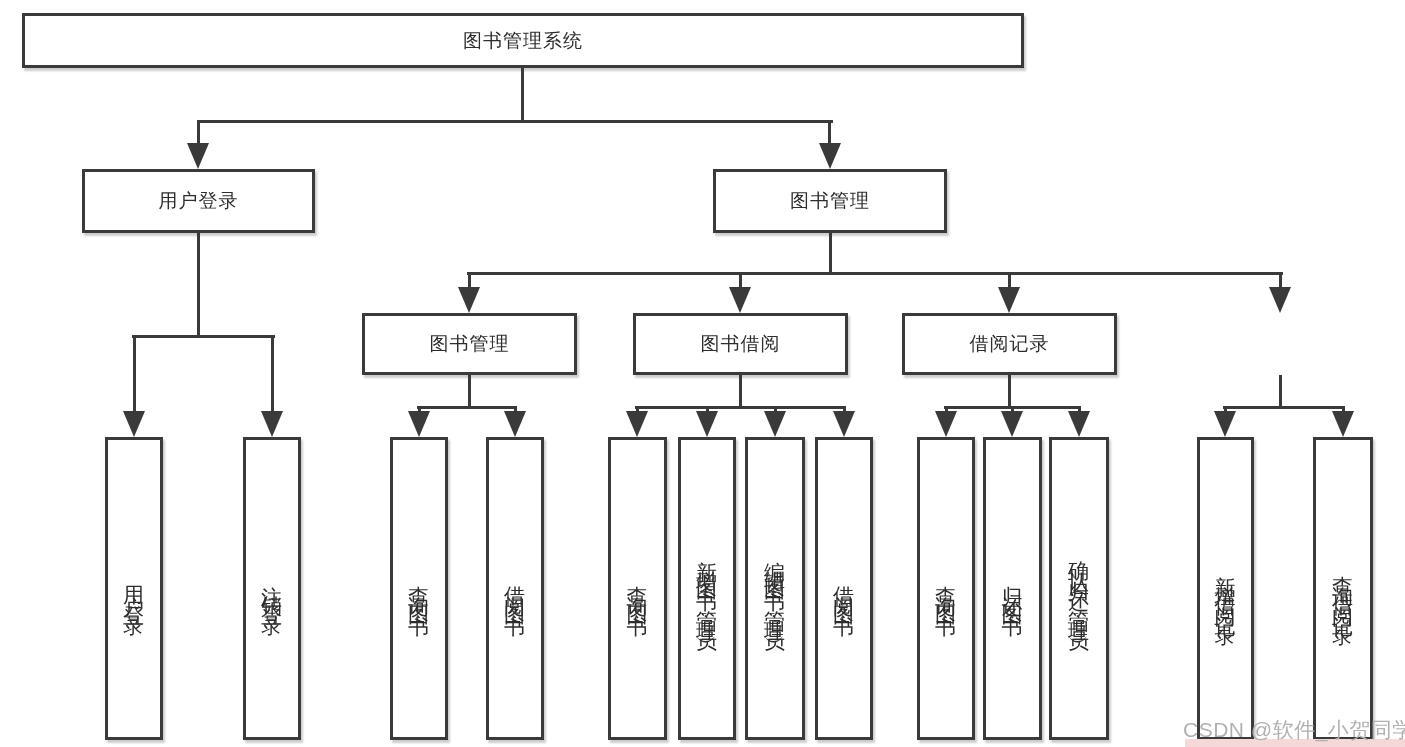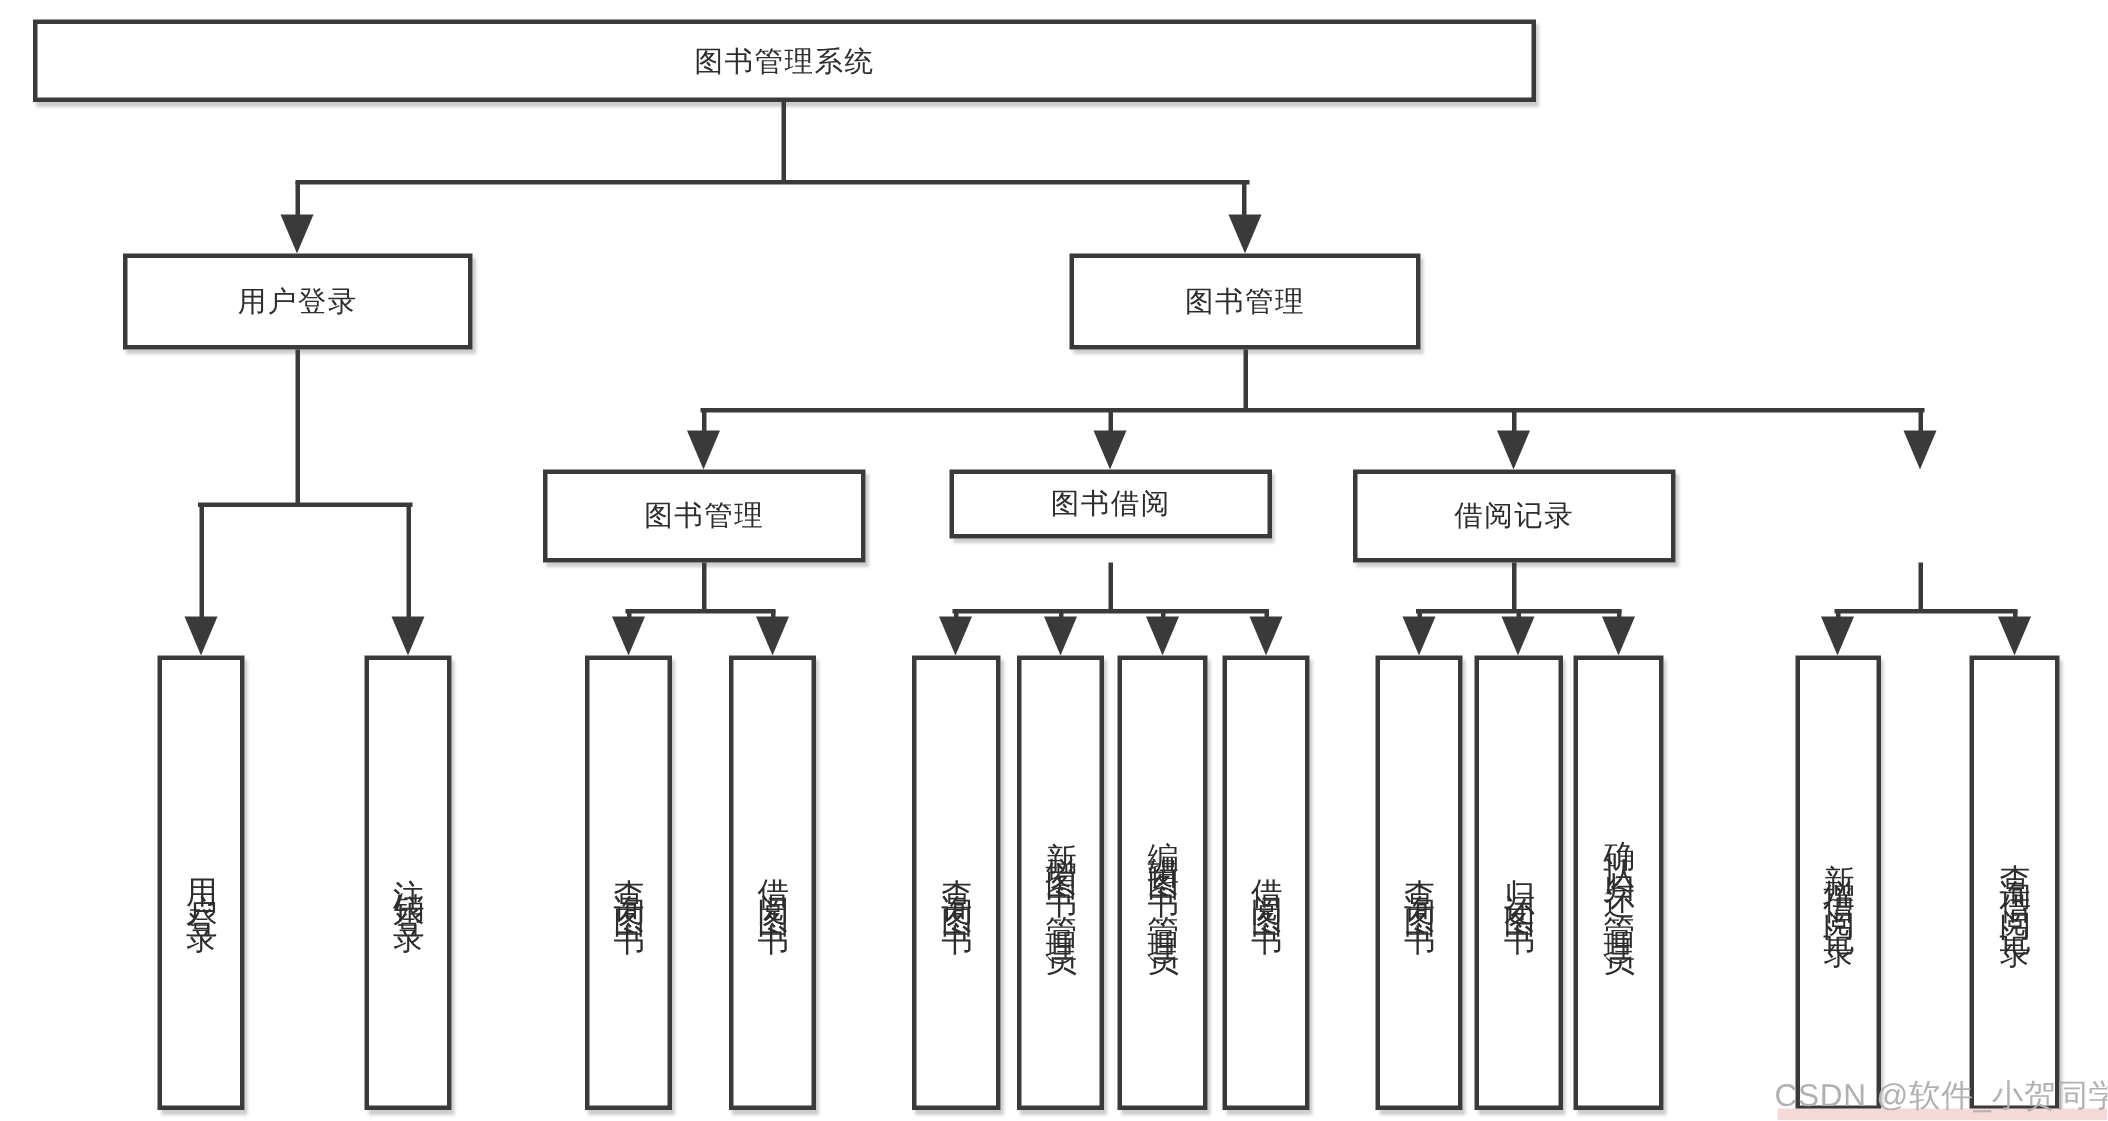--- a/index.html
+++ b/index.html
@@ -93,21 +93,21 @@
   <div class="line" style="left:468px;top:273px;width:3px;height:16px"></div>
   <div class="arrow" style="left:458px;top:287px"></div>
   <div class="line" style="left:739px;top:273px;width:3px;height:16px"></div>
   <div class="arrow" style="left:729px;top:287px"></div>
   <div class="line" style="left:1008px;top:273px;width:3px;height:16px"></div>
   <div class="arrow" style="left:998px;top:287px"></div>
   <div class="line" style="left:1279px;top:273px;width:3px;height:16px"></div>
   <div class="arrow" style="left:1269px;top:287px"></div>
 
   <div class="box h" style="left:362px;top:313px;width:215px;height:62px">图书管理</div>
-  <div class="box h" style="left:633px;top:313px;width:215px;height:46px">图书借阅</div>
+  <div class="box h" style="left:633px;top:313px;width:215px;height:62px">图书借阅</div>
   <div class="box h" style="left:902px;top:313px;width:215px;height:62px">借阅记录</div>
 
   <div class="line" style="left:468px;top:375px;width:3px;height:33px"></div>
   <div class="line" style="left:417px;top:406px;width:100px;height:3px"></div>
   <div class="line" style="left:418px;top:407px;width:3px;height:8px"></div>
   <div class="arrow" style="left:408px;top:411px"></div>
   <div class="line" style="left:514px;top:407px;width:3px;height:8px"></div>
   <div class="arrow" style="left:504px;top:411px"></div>
 
   <div class="line" style="left:739px;top:375px;width:3px;height:33px"></div>

